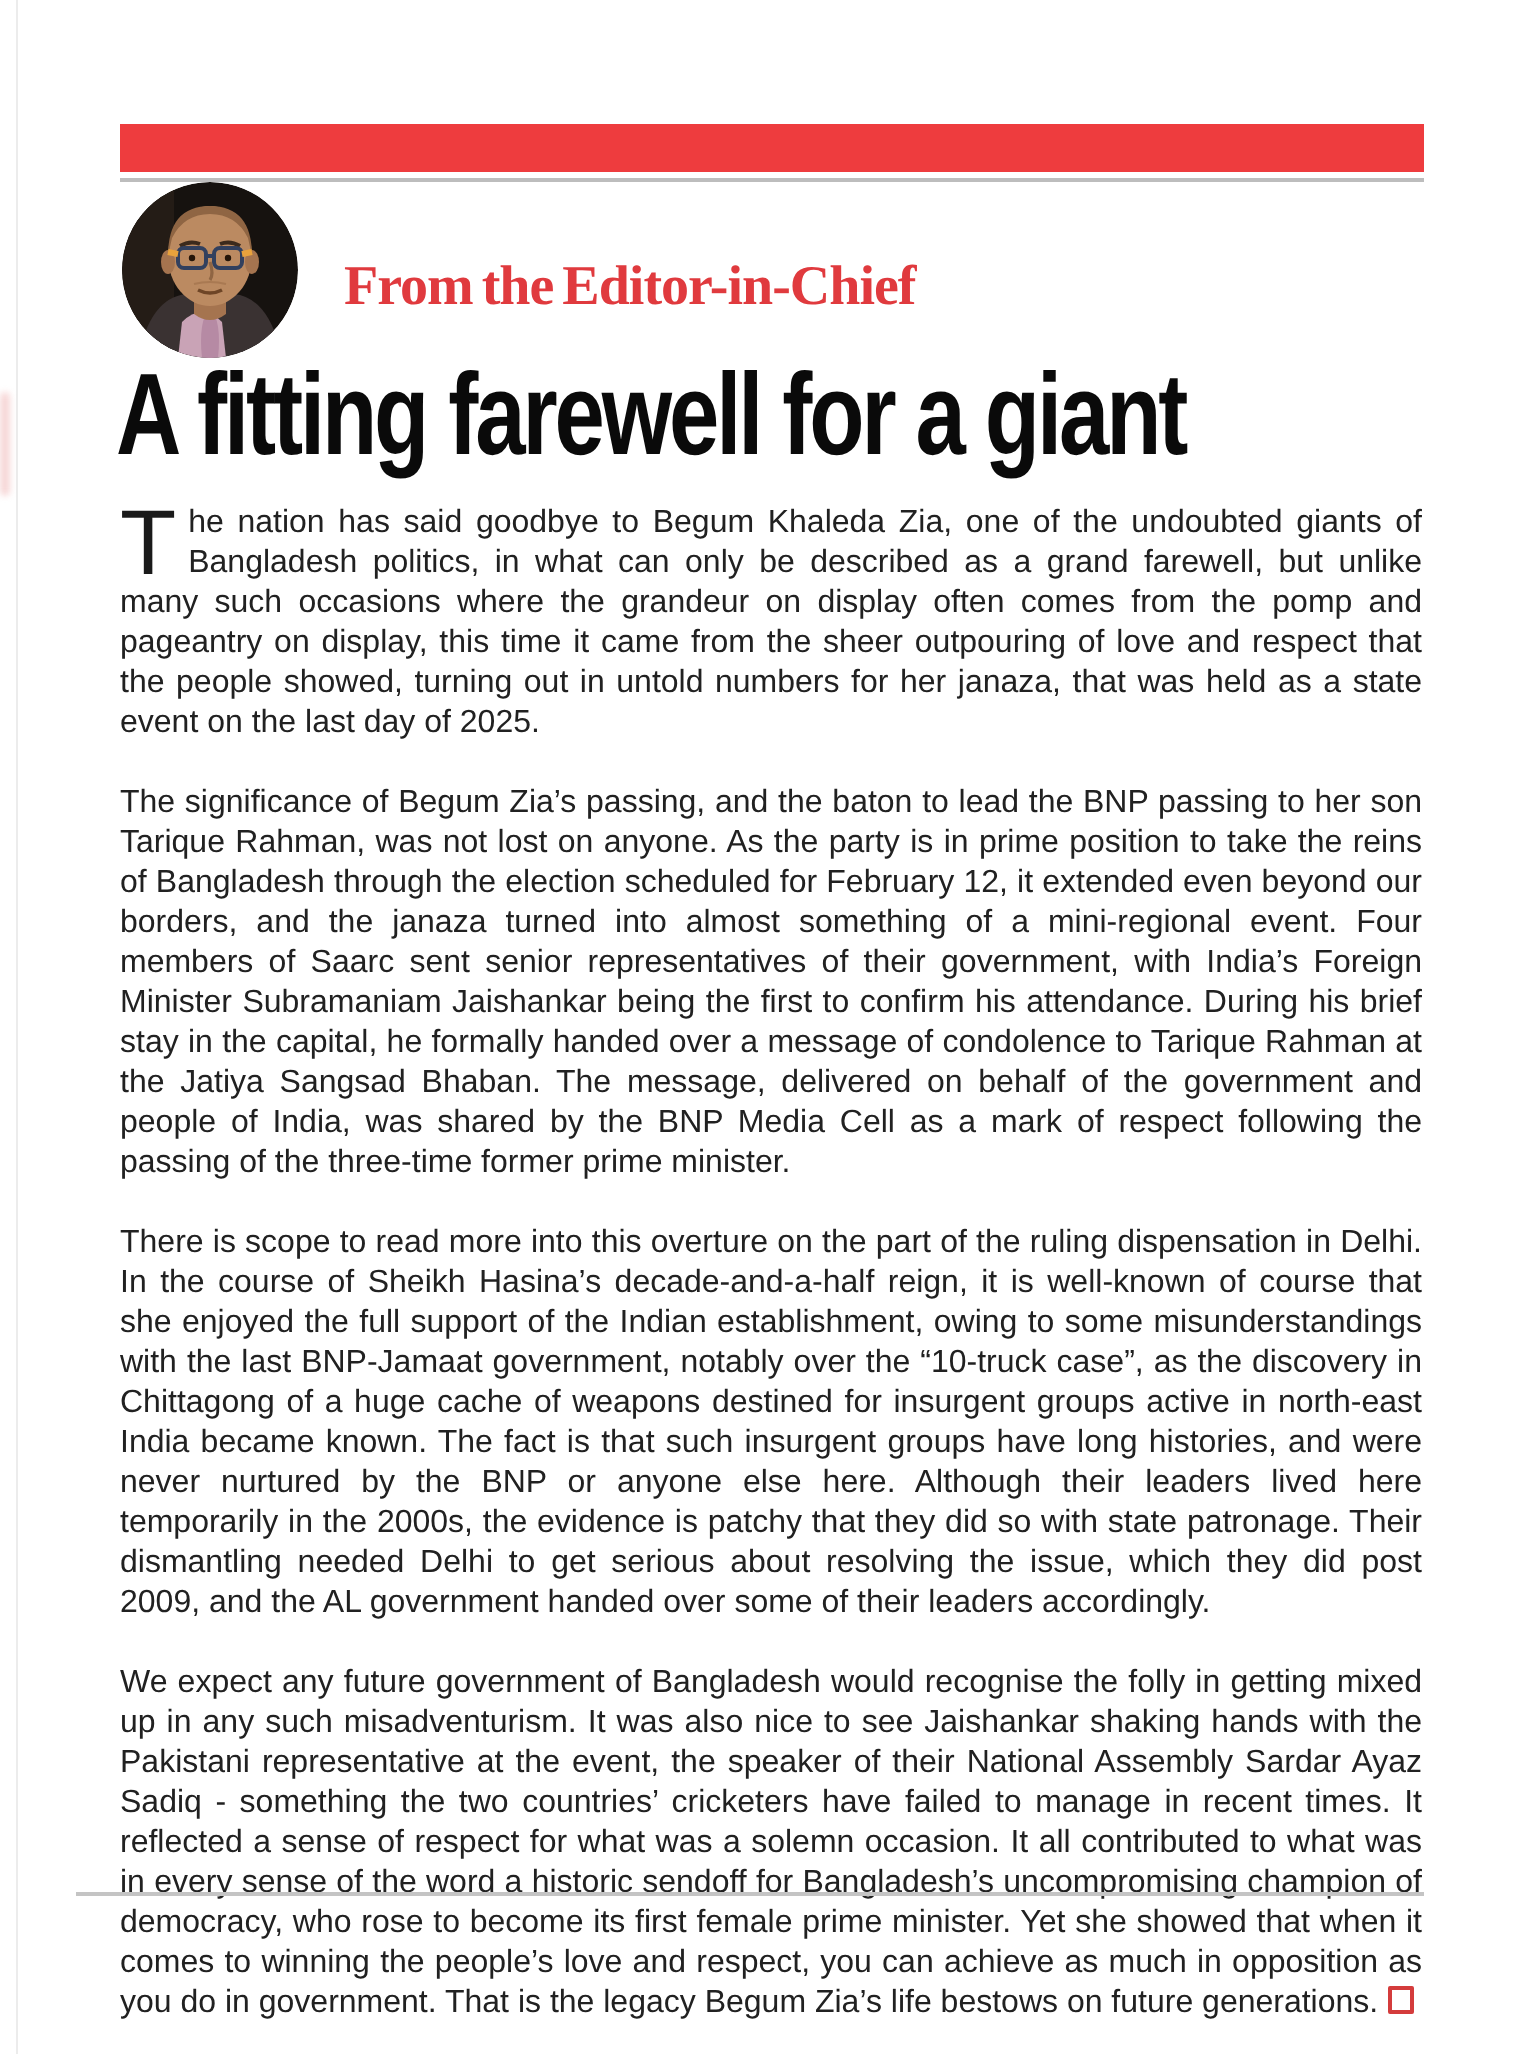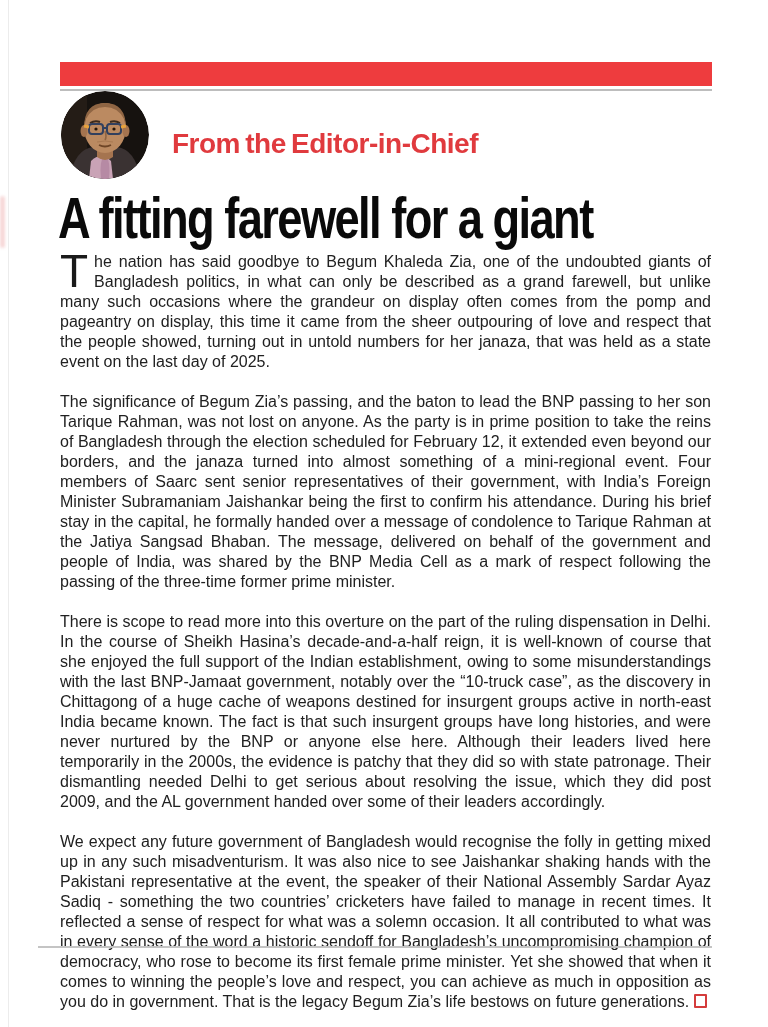--- a/index.html
+++ b/index.html
@@ -12,26 +12,26 @@
   .page-edge{position:absolute;left:8px;top:0;bottom:0;width:1px;background:#ececec;}
   .edge-smudge{position:absolute;left:0;top:196px;width:5px;height:52px;
     background:rgba(228,112,112,.28);filter:blur(1.5px);border-radius:3px;}
   
   .red-bar{position:absolute;left:60px;top:62px;width:652px;height:24px;
     background:var(--accent-red,#ee3c3e);}
   .rule-top{position:absolute;left:60px;top:89px;width:652px;height:2px;background:#bdbdbd;}
   .avatar{position:absolute;left:61px;top:91px;width:88px;height:88px;border-radius:50%;overflow:hidden;}
   .section-label{
     position:absolute;left:172px;top:128px;
-    font-family:Liberation Sans, sans-serif;font-weight:700;font-size:28px;
+    font-family:Liberation Serif, serif;font-weight:700;font-size:28px;
     letter-spacing:-0.5px;word-spacing:-2px;color:var(--label-red,#e03a3e);
   }
   
   .headline{
-    position:absolute;left:58px;top:184px;width:660px;white-space:nowrap;
+    position:absolute;left:58px;top:174px;width:660px;white-space:nowrap;
   }
   .headline span{
     display:inline-block;transform:scaleX(0.78);transform-origin:left center;
     font-family:"Liberation Sans",sans-serif;font-weight:800;font-size:58px;
     letter-spacing:-2px;color:#0a0a0a;
   }
   
   .article{
     position:absolute;left:60px;top:252px;width:651px;
     font-size:16px;line-height:20px;color:var(--body-text,#212121);

